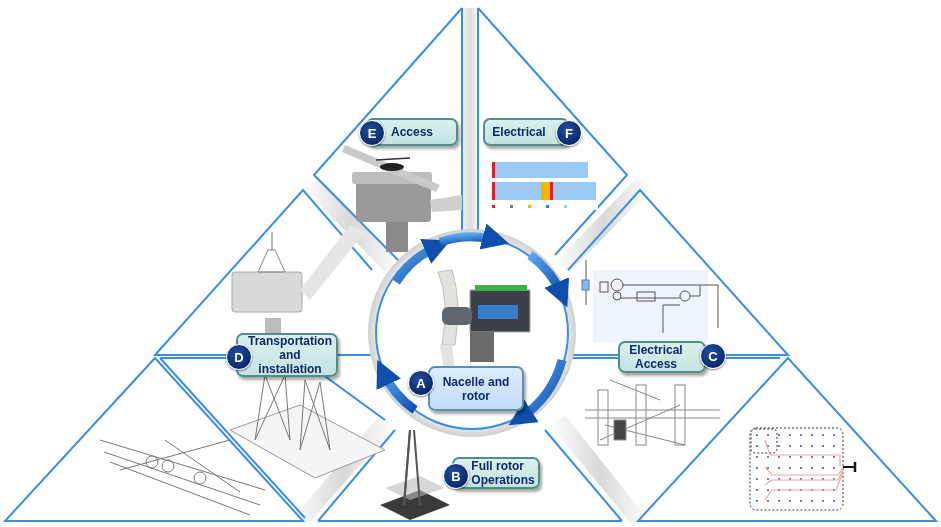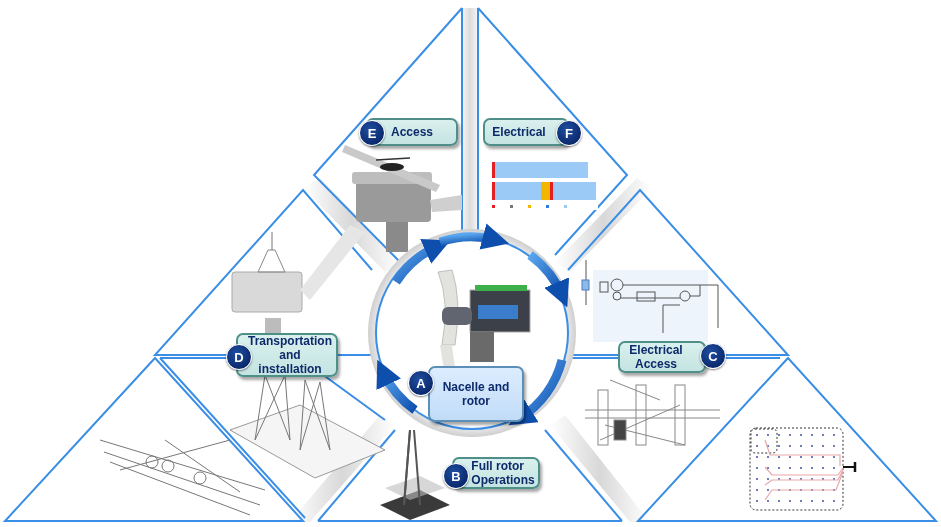--- a/index.html
+++ b/index.html
@@ -305,21 +305,21 @@
 <div class="label-box" style="left:618px;top:341px;width:88px;height:32px;">
   <div style="margin-right:12px;">
     <div>Electrical</div>
     <div>Access</div>
   </div>
 </div>
 <div class="badge" style="left:700px;top:343px;">
     <span>C</span>
   </div>
 
-<div class="label-box blue" style="left:428px;top:366px;width:96px;height:56px;">
+<div class="label-box blue" style="left:428px;top:366px;width:96px;height:45px;">
   <div>
     <div>Nacelle and</div>
     <div>rotor</div>
   </div>
 </div>
 <div class="badge" style="left:408px;top:370px;">
     <span>A</span>
   </div>
 
 <div class="label-box" style="left:452px;top:457px;width:88px;height:32px;">

